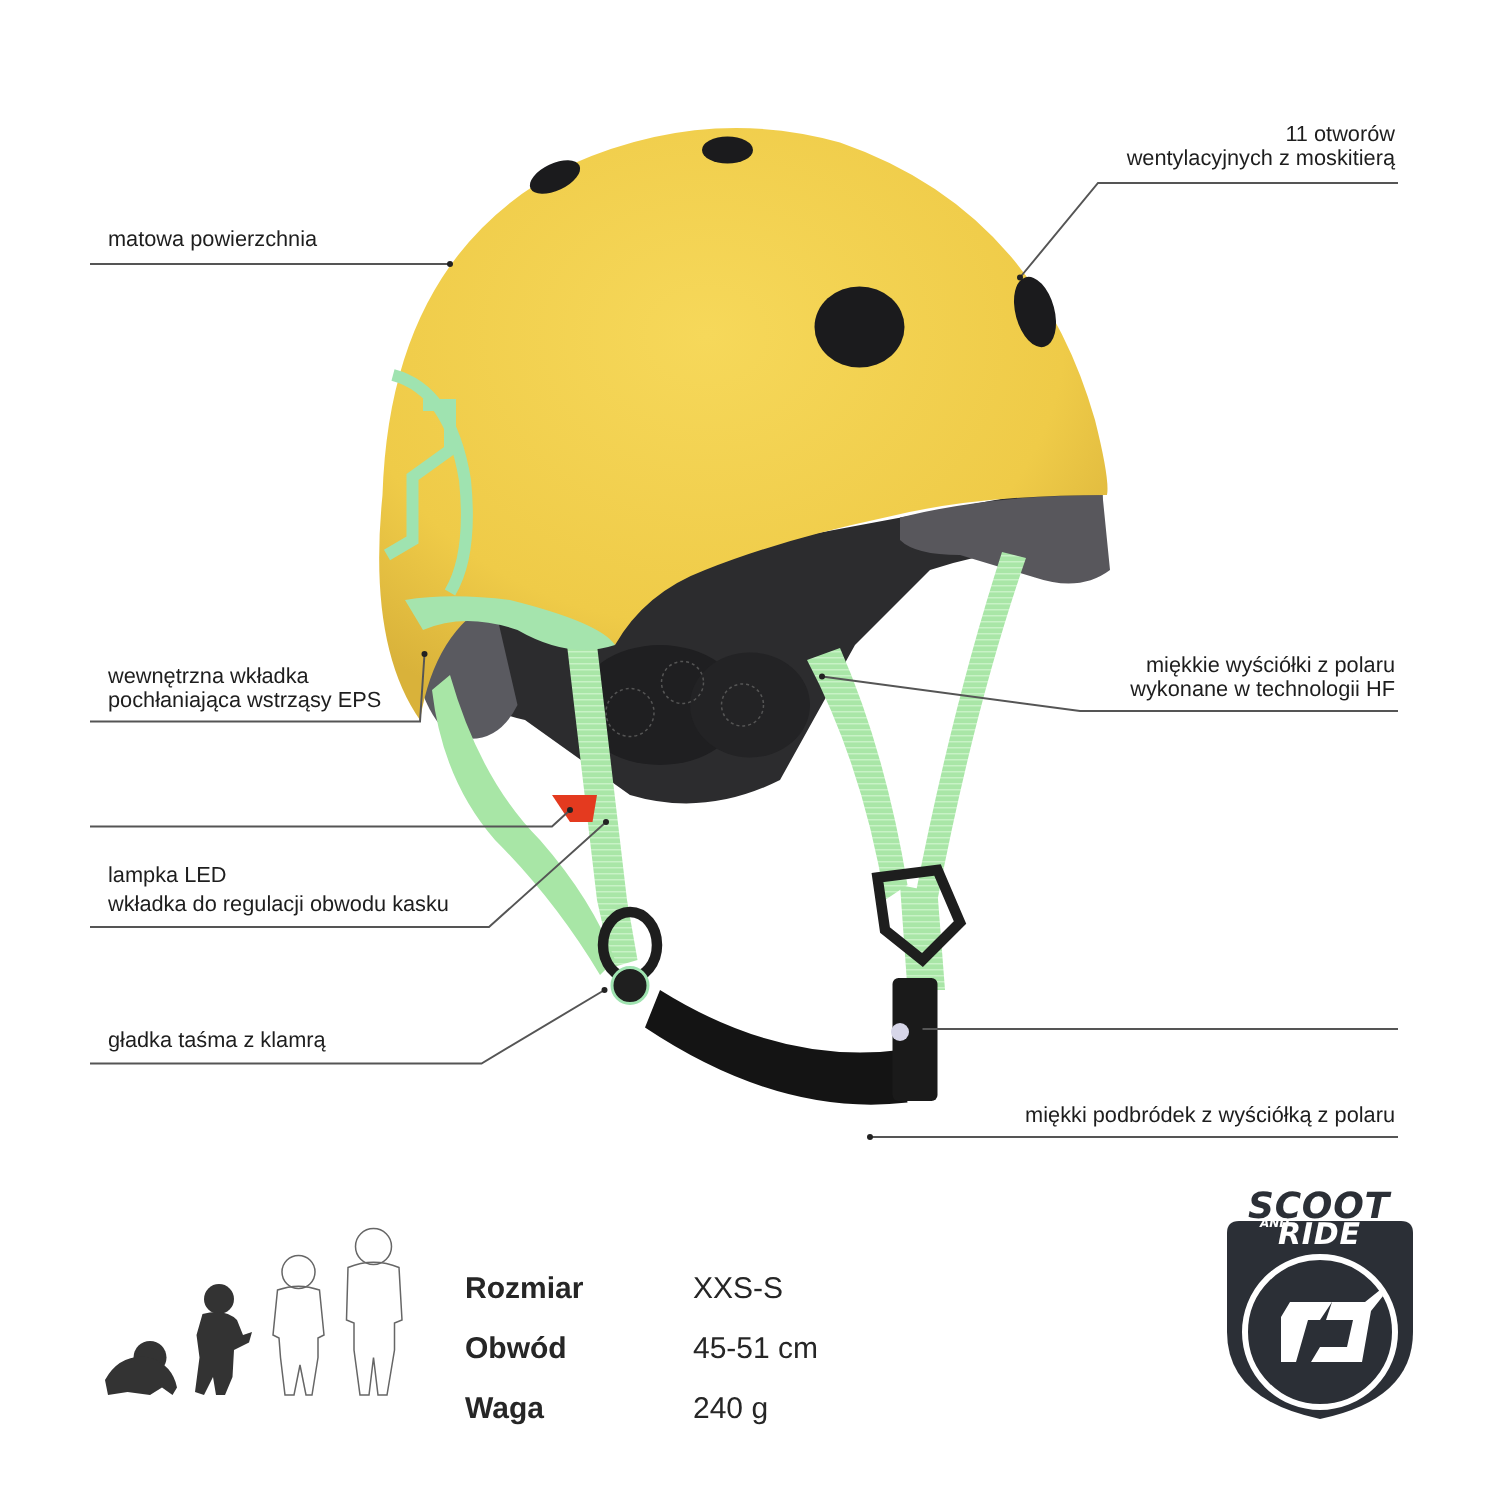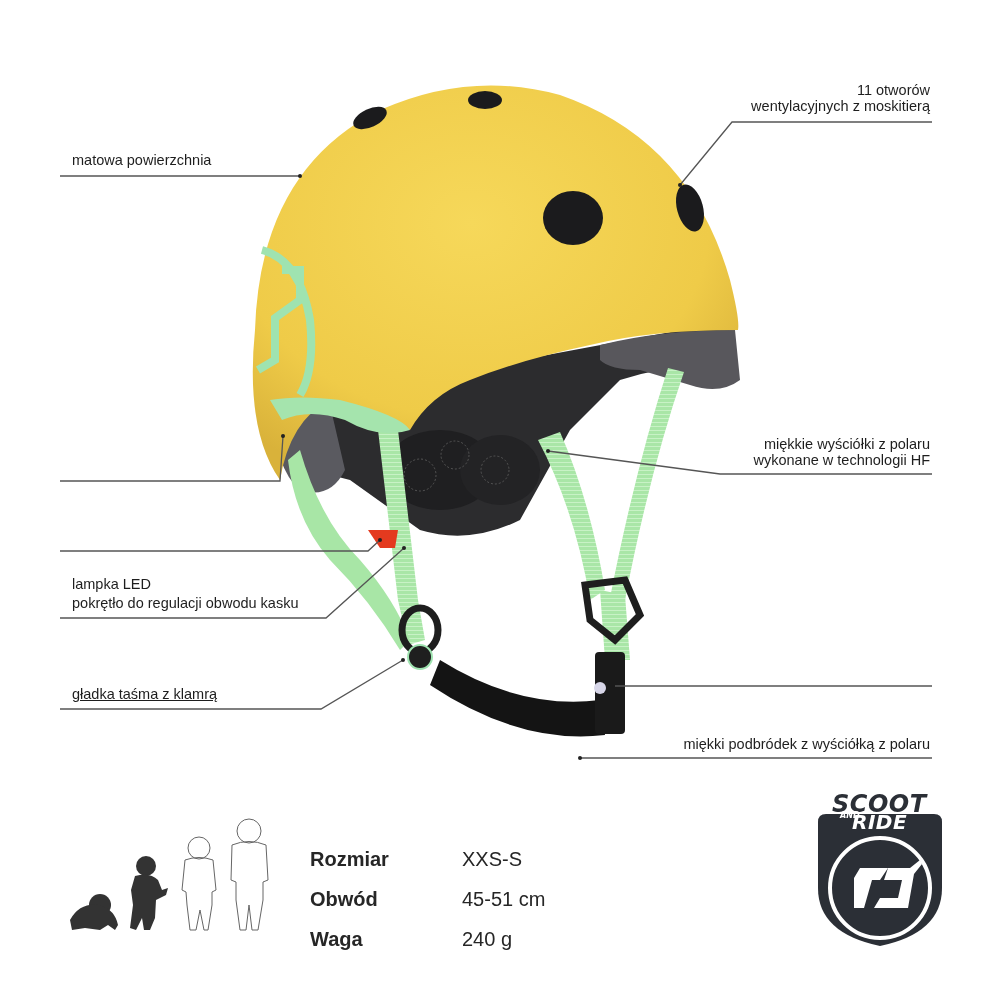--- a/index.html
+++ b/index.html
@@ -112,32 +112,36 @@
     </g>
   </svg>
 
   <div class="label" style="left:72px; top:152px;">matowa powierzchnia</div>
 
   <div class="label right" style="right:70px; top:82px;">
     <div>11 otworów</div>
     <div>wentylacyjnych z moskitierą</div>
   </div>
 
+  <div class="label" style="left:72px; top:443px;">
+    <div>wewnętrzna wkładka</div>
+    <div>pochłaniająca wstrząsy EPS</div>
+  </div>
 
   <div class="label right" style="right:70px; top:436px;">
     <div>miękkie wyściółki z polaru</div>
     <div>wykonane w technologii HF</div>
   </div>
 
   <div class="label" style="left:72px; top:540px;margin-top:36px;">lampka LED</div>
 
-  <div class="label" style="left:72px; top:595px;">pokrętło do regulacji obwodu kasku</div>
+  <div class="label" style="left:72px; top:595px;">wkładka do regulacji obwodu kasku</div>
 
 
-  <div class="label" style="left:72px; top:686px;text-decoration:underline;">gładka taśma z klamrą</div>
+  <div class="label" style="left:72px; top:686px;">gładka taśma z klamrą</div>
 
   <div class="label right" style="right:70px; top:736px;">miękki podbródek z wyściółką z polaru</div>
 
   <svg class="overlay" viewBox="0 0 1000 1000">
     <g fill="#333">
       <circle cx="100" cy="905" r="11"></circle>
       <path d="M70 920 Q80 902 100 905 Q115 910 118 925 L115 930 L108 925 L100 930 L85 928 L72 930 Z"></path>
     </g>
     <g fill="#333">
       <circle cx="146" cy="866" r="10"></circle>

